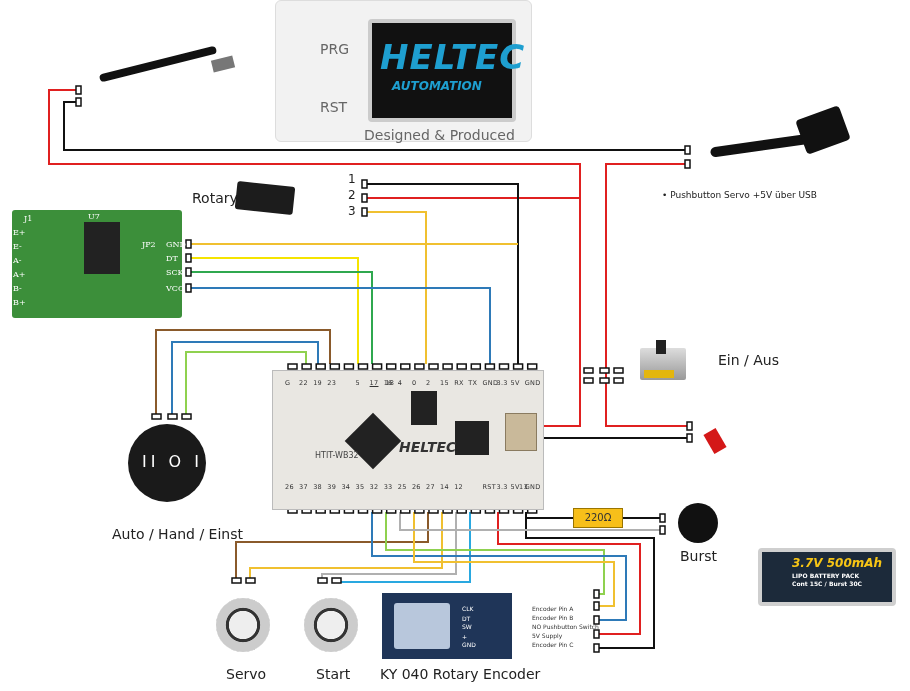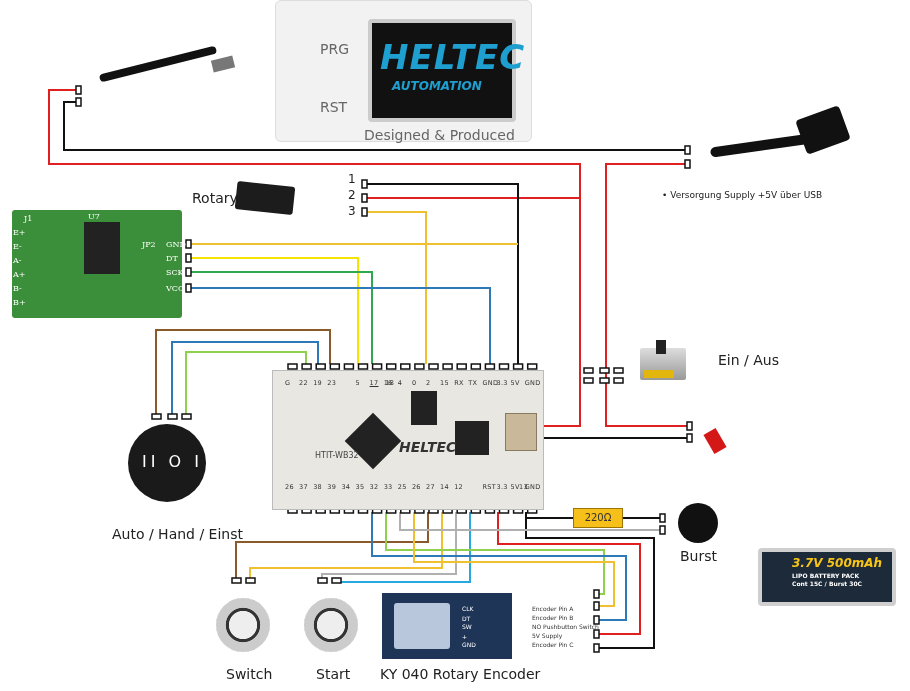--- a/index.html
+++ b/index.html
@@ -171,21 +171,21 @@
 <div class="usbm-tip"></div>
 <div class="usbp"></div>
 <div class="usbp-head"></div>
 
 <span class="lbl" style="left:192px;top:190px">Rotary</span>
 <div class="servo"></div>
 <span class="lbl" style="left:348px;top:172px;font-size:12px">1</span>
 <span class="lbl" style="left:348px;top:188px;font-size:12px">2</span>
 <span class="lbl" style="left:348px;top:204px;font-size:12px">3</span>
 
-<span class="lbl" style="left:662px;top:190px;font-size:9px">• <span>Versorgung Supply +5V über USB</span></span>
+<span class="lbl" style="left:662px;top:190px;font-size:9px">• <span>Pushbutton Servo +5V über USB</span></span>
 
 <div class="hx">
   <div class="chip"></div>
   <span class="t" style="left:12px;top:4px">J1</span>
   <span class="t" style="left:76px;top:2px">U7</span>
   <span class="t" style="left:130px;top:30px">JP2</span>
   <span class="t" style="left:1px;top:18px">E+</span>
   <span class="t" style="left:1px;top:32px">E-</span>
   <span class="t" style="left:1px;top:46px">A-</span>
   <span class="t" style="left:1px;top:60px">A+</span>
@@ -262,21 +262,21 @@
 <div class="rocker">
     <span>II O I</span>
   </div>
 <span class="lbl" style="left:112px;top:526px">Auto / Hand / Einst</span>
 
 <div class="resistor">220Ω</div>
 <div class="buzzer"></div>
 <span class="lbl" style="left:680px;top:548px">Burst</span>
 
 <div class="push" style="left:216px;top:598px"></div>
-<span class="lbl" style="left:226px;top:666px">Switch</span>
+<span class="lbl" style="left:226px;top:666px">Servo</span>
 <div class="push" style="left:304px;top:598px"></div>
 <span class="lbl" style="left:316px;top:666px">Start</span>
 
 <div class="ky">
   <div class="knob"></div>
   <span class="pin" style="top:12px">CLK</span>
   <span class="pin" style="top:22px">DT</span>
   <span class="pin" style="top:30px">SW</span>
   <span class="pin" style="top:40px">+</span>
   <span class="pin" style="top:48px">GND</span>

